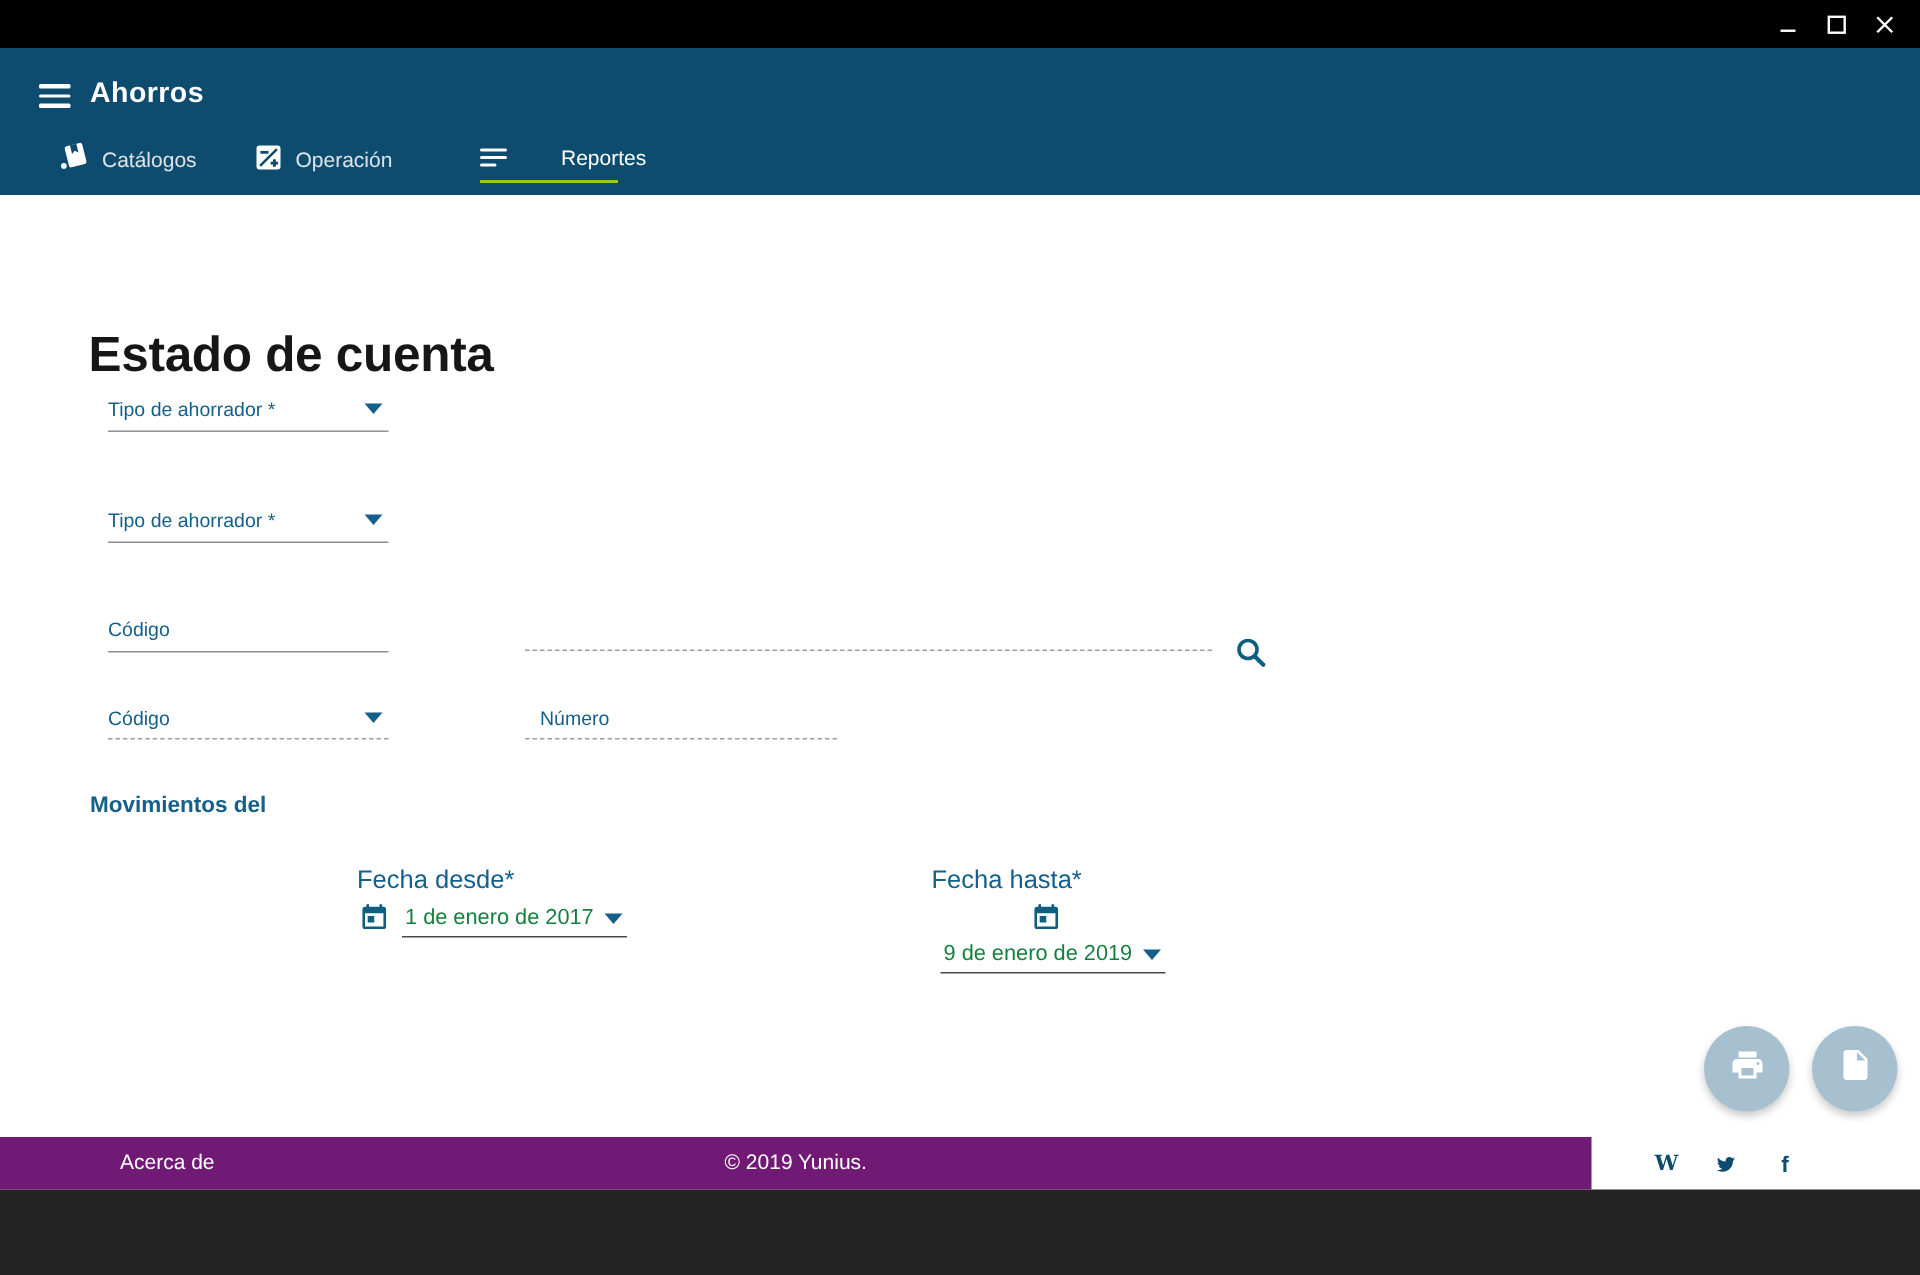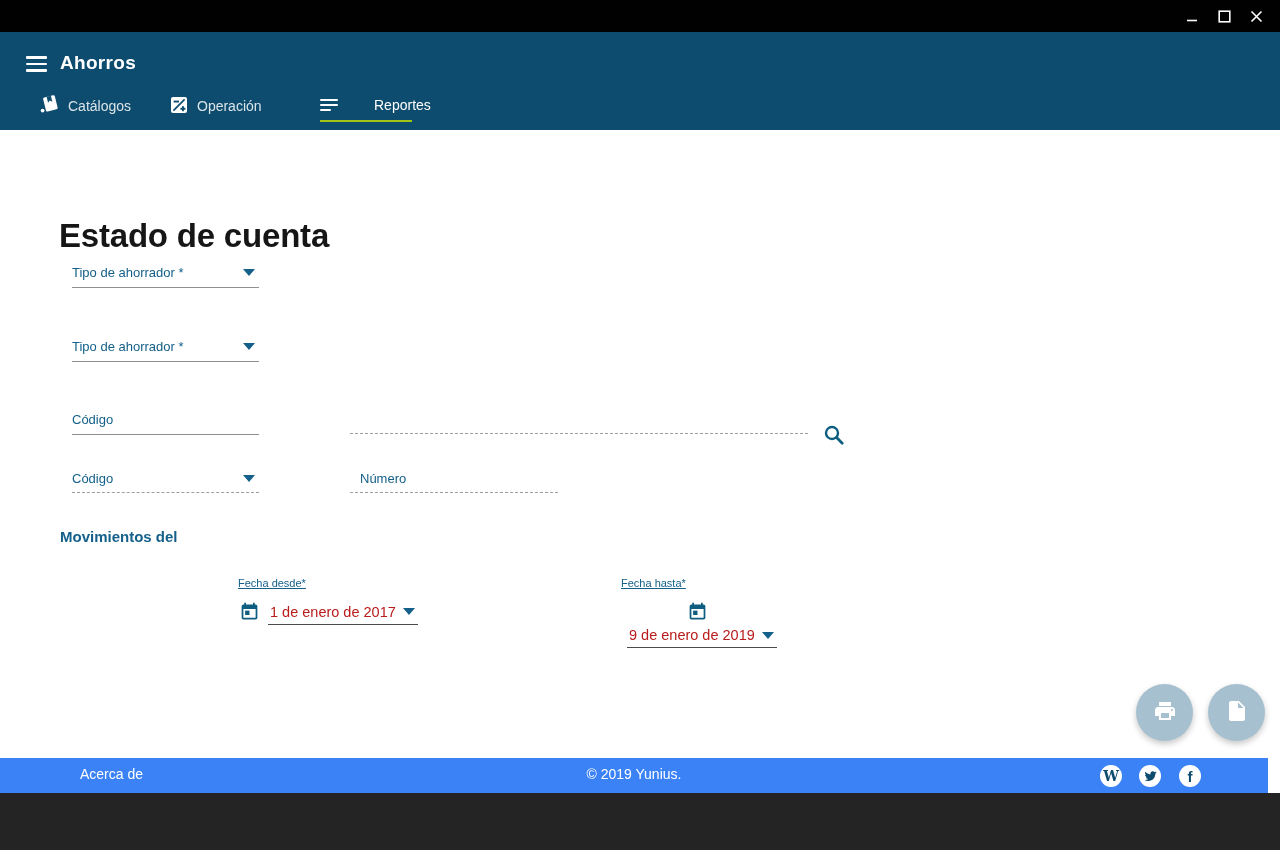--- a/index.html
+++ b/index.html
@@ -43,36 +43,36 @@
   .f-select3 { top:341px; height:22px; }
 
   .search-line { position:absolute; left:350px; top:283px; width:458px; height:21px; border-bottom:1px dashed #9e9e9e; cursor:text; }
   .search-btn { position:absolute; left:822px; top:293px; width:24px; height:24px; cursor:pointer; }
   .f-number { position:absolute; left:350px; top:341px; width:208px; height:22px; cursor:text; }
   .f-number .lbl { position:absolute; left:10px; top:0; }
   .f-number .underline { position:absolute; left:0; right:0; bottom:0; border-bottom:1px dashed #9e9e9e; }
 
   .section-title { position:absolute; left:60px; top:398px; font-size:15px; font-weight:bold; color:#14608a; }
 
-  .date-label { position:absolute; top:447px; font-size:11px; color:#14608a;text-decoration:underline; }
+  .date-label { position:absolute; top:447px; font-size:17px; color:#14608a; }
   .dl-from { left:238px; } .dl-to { left:621px; }
   .date-row { position:absolute; top:471px; display:flex; align-items:center; cursor:pointer; }
   .dr-from { left:239px; } .dr-to { left:619px;flex-direction:column; }
   .date-value { display:flex; align-items:center; gap:7px; margin-left:8px; padding:1px 3px 4px 2px; border-bottom:1px solid #4a4a4a; }
-  .date-value .txt { font-size:14.5px; color:#b91c1c; }
+  .date-value .txt { font-size:14.5px; color:#15803d; }
   .caret2 { width:0; height:0; border-left:6px solid transparent; border-right:6px solid transparent; border-top:7px solid #14608a; }
 
   
   .fab { position:absolute; width:57px; height:57px; border-radius:50%; background:#a7c0cf;
          display:flex; align-items:center; justify-content:center; cursor:pointer;
          box-shadow:0 3px 6px rgba(0,0,0,.22); }
   .fab-print { left:1136px; top:684px; } .fab-doc { left:1208px; top:684px; }
 
   
-  .footer { position:absolute; left:0; top:758px; width:1268px; height:35px; background:#3b82f6; color:#fff;padding-left:16px; }
+  .footer { position:absolute; left:0; top:758px; width:1061px; height:35px; background:#701a75; color:#fff;padding-left:16px; }
   .footer-about { position:absolute; left:80px; top:8px; font-size:14px; cursor:pointer; }
   .footer-copy { position:absolute; left:0; right:0; top:8px; text-align:center; font-size:14px; }
   .soc { position:absolute; top:7px; width:22px; height:22px; border-radius:50%; background:#fff;
          display:flex; align-items:center; justify-content:center; cursor:pointer; color:#0d4c6e; }
   .soc-wp { left:1100px; font-family:"DejaVu Serif", serif; font-weight:bold; font-size:14px; }
   .soc-tw { left:1139px; } .soc-fb { left:1179px; font-weight:bold; font-size:15px; }
 
   
   .shelf { position:absolute; left:0; top:793px; width:1280px; height:57px; background:#242424; }
 </style>

